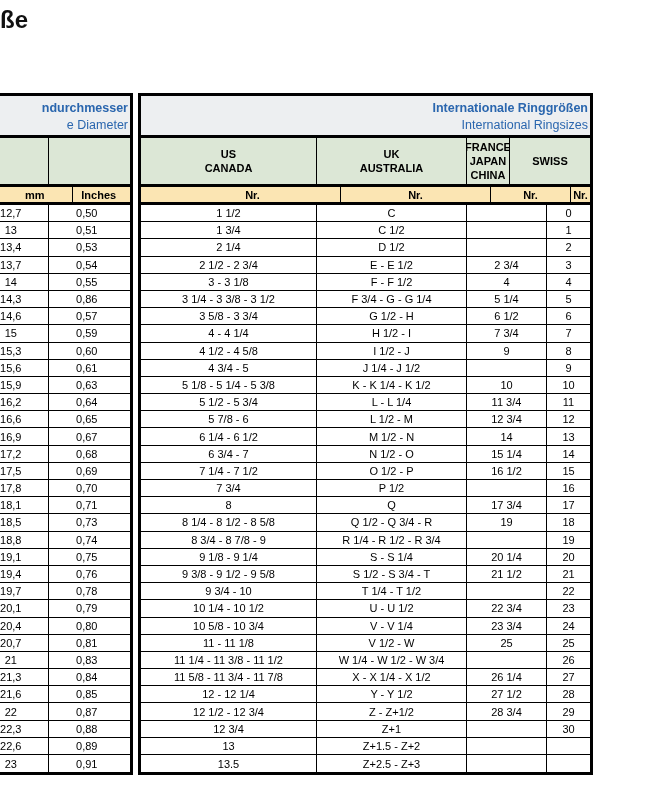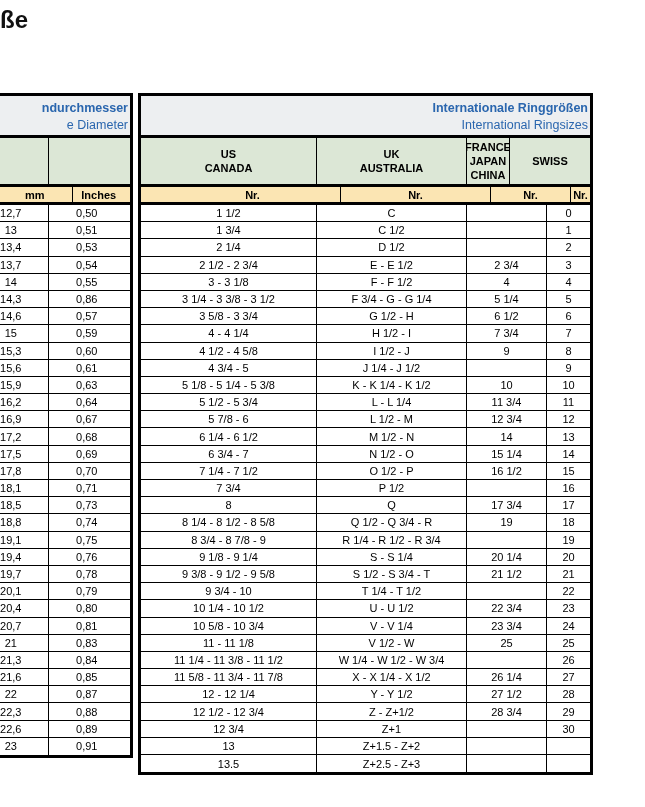--- a/index.html
+++ b/index.html
@@ -151,20 +151,24 @@
         </div>
         <div class="row">
           <div class="c c-mm pad-mm">15,9</div>
           <div class="c c-in">0,63</div>
         </div>
         <div class="row">
           <div class="c c-mm pad-mm">16,2</div>
           <div class="c c-in">0,64</div>
         </div>
         <div class="row">
+          <div class="c c-mm pad-mm">16,6</div>
+          <div class="c c-in">0,65</div>
+        </div>
+        <div class="row">
           <div class="c c-mm pad-mm">16,9</div>
           <div class="c c-in">0,67</div>
         </div>
         <div class="row">
           <div class="c c-mm pad-mm">17,2</div>
           <div class="c c-in">0,68</div>
         </div>
         <div class="row">
           <div class="c c-mm pad-mm">17,5</div>
           <div class="c c-in">0,69</div>

